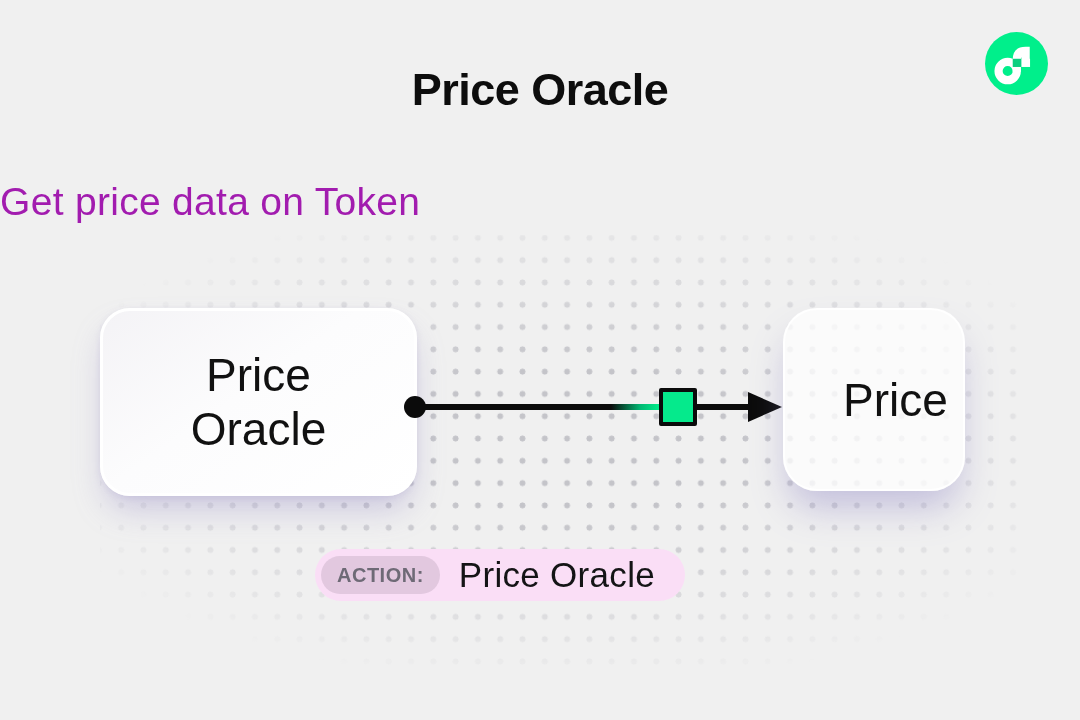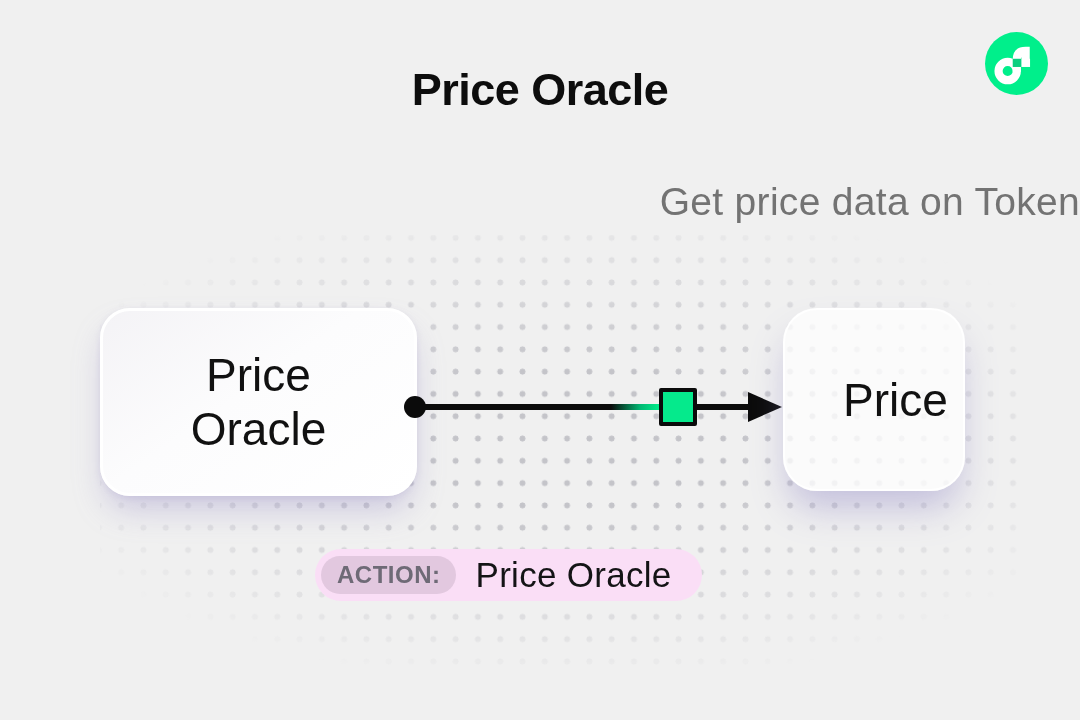--- a/index.html
+++ b/index.html
@@ -31,25 +31,25 @@
     left: 0; right: 0; top: 64px;
     text-align: center;
     font-size: 45px;
     font-weight: 700;
     letter-spacing: -0.5px;
     color: #0d0d0d;
   }
   .subtitle {
     position: absolute;
     left: 0; right: 0; top: 180px;
-    text-align: right;
+    text-align: left;
     font-size: 39px;
     font-weight: 400;
     letter-spacing: 0.3px;
-    color: #737373;
+    color: #a21caf;
   }
   .logo {
     position: absolute;
     top: 32px; right: 32px;
     width: 63px; height: 63px;
   }
   .node {
     position: absolute;
     display: flex;
     align-items: center;
@@ -133,21 +133,21 @@
     padding: 0 30px 0 6px;
   }
   .action-prefix {
     height: 38px;
     border-radius: 19px;
     background: #e2c8df;
     display: flex;
     align-items: center;
     padding: 0 16px;
     color: #6e6a76;
-    font-size: 24px;
+    font-size: 20px;
     font-weight: 700;
     letter-spacing: 0.5px;
   }
   .action-name {
     margin-left: 19px;
     font-size: 35px;
     letter-spacing: 0.3px;
     color: #141416;
   }
 </style>

